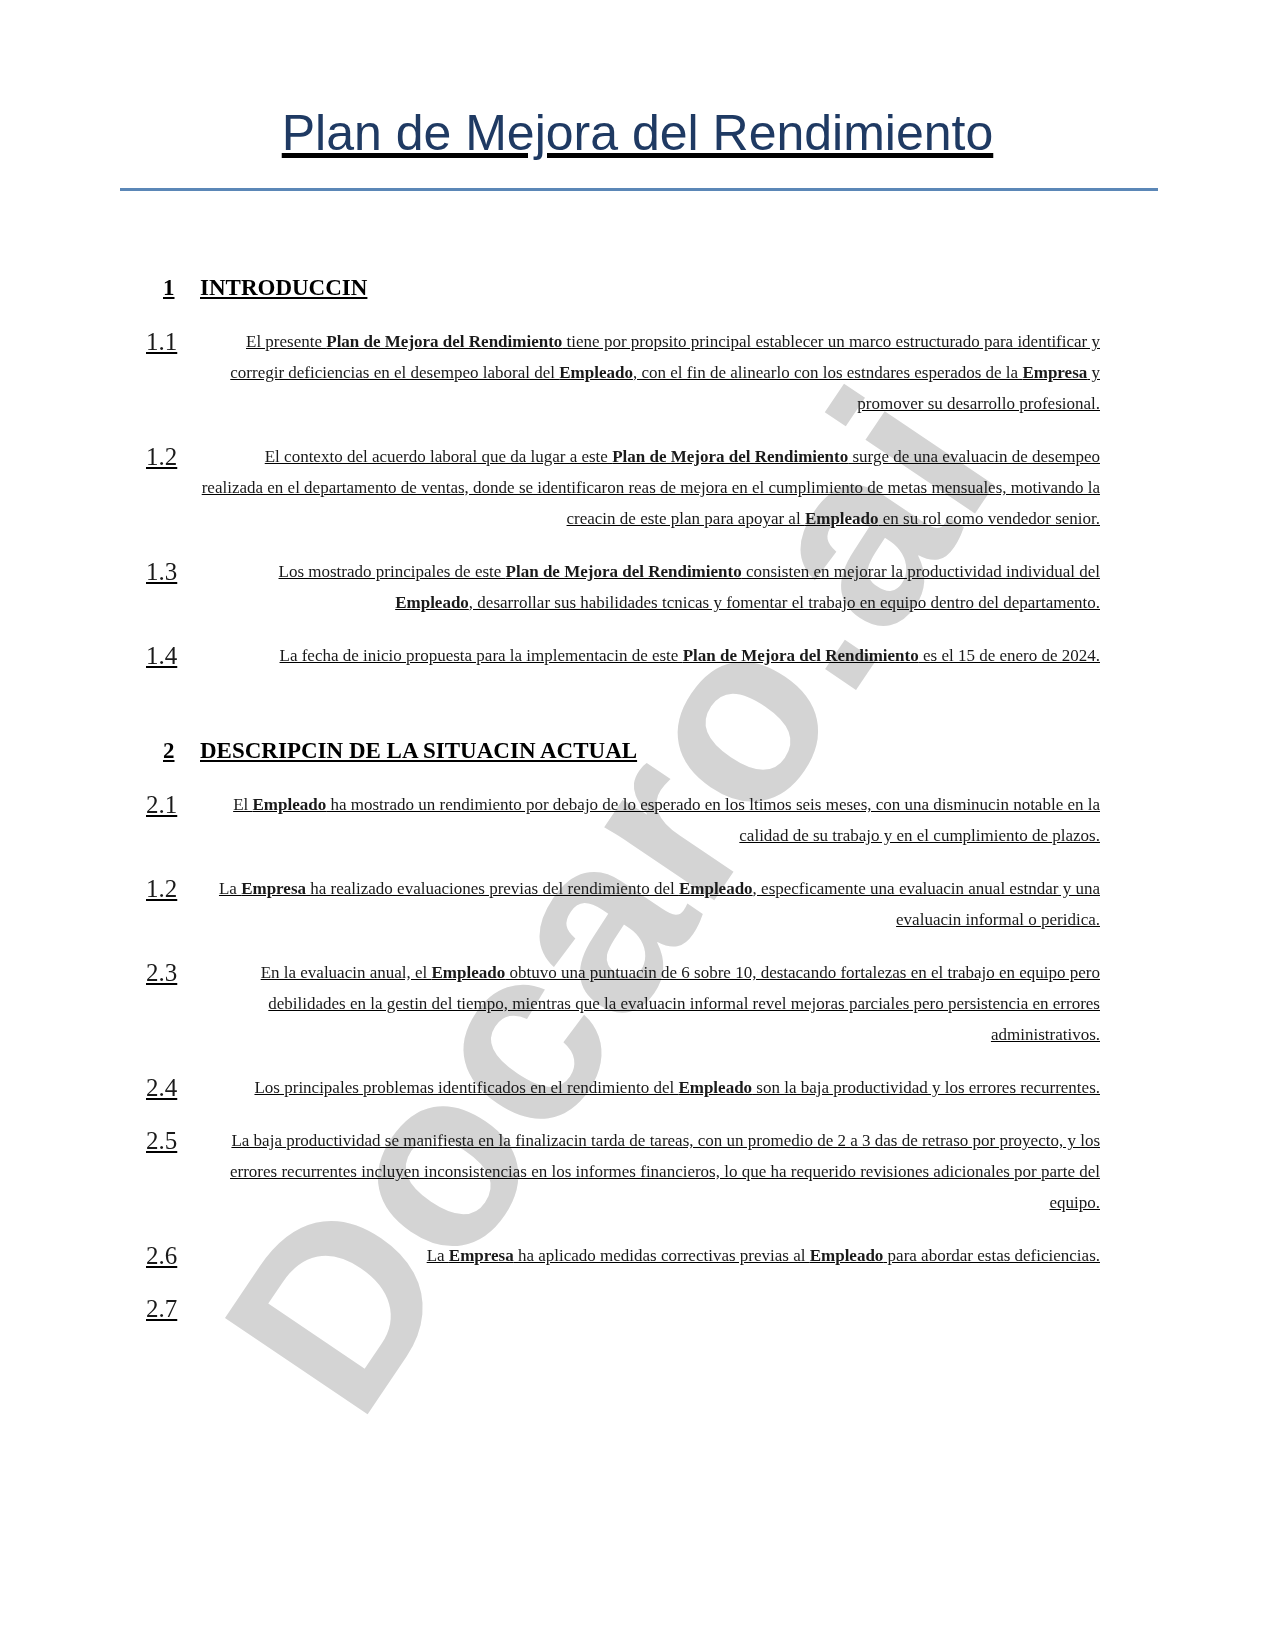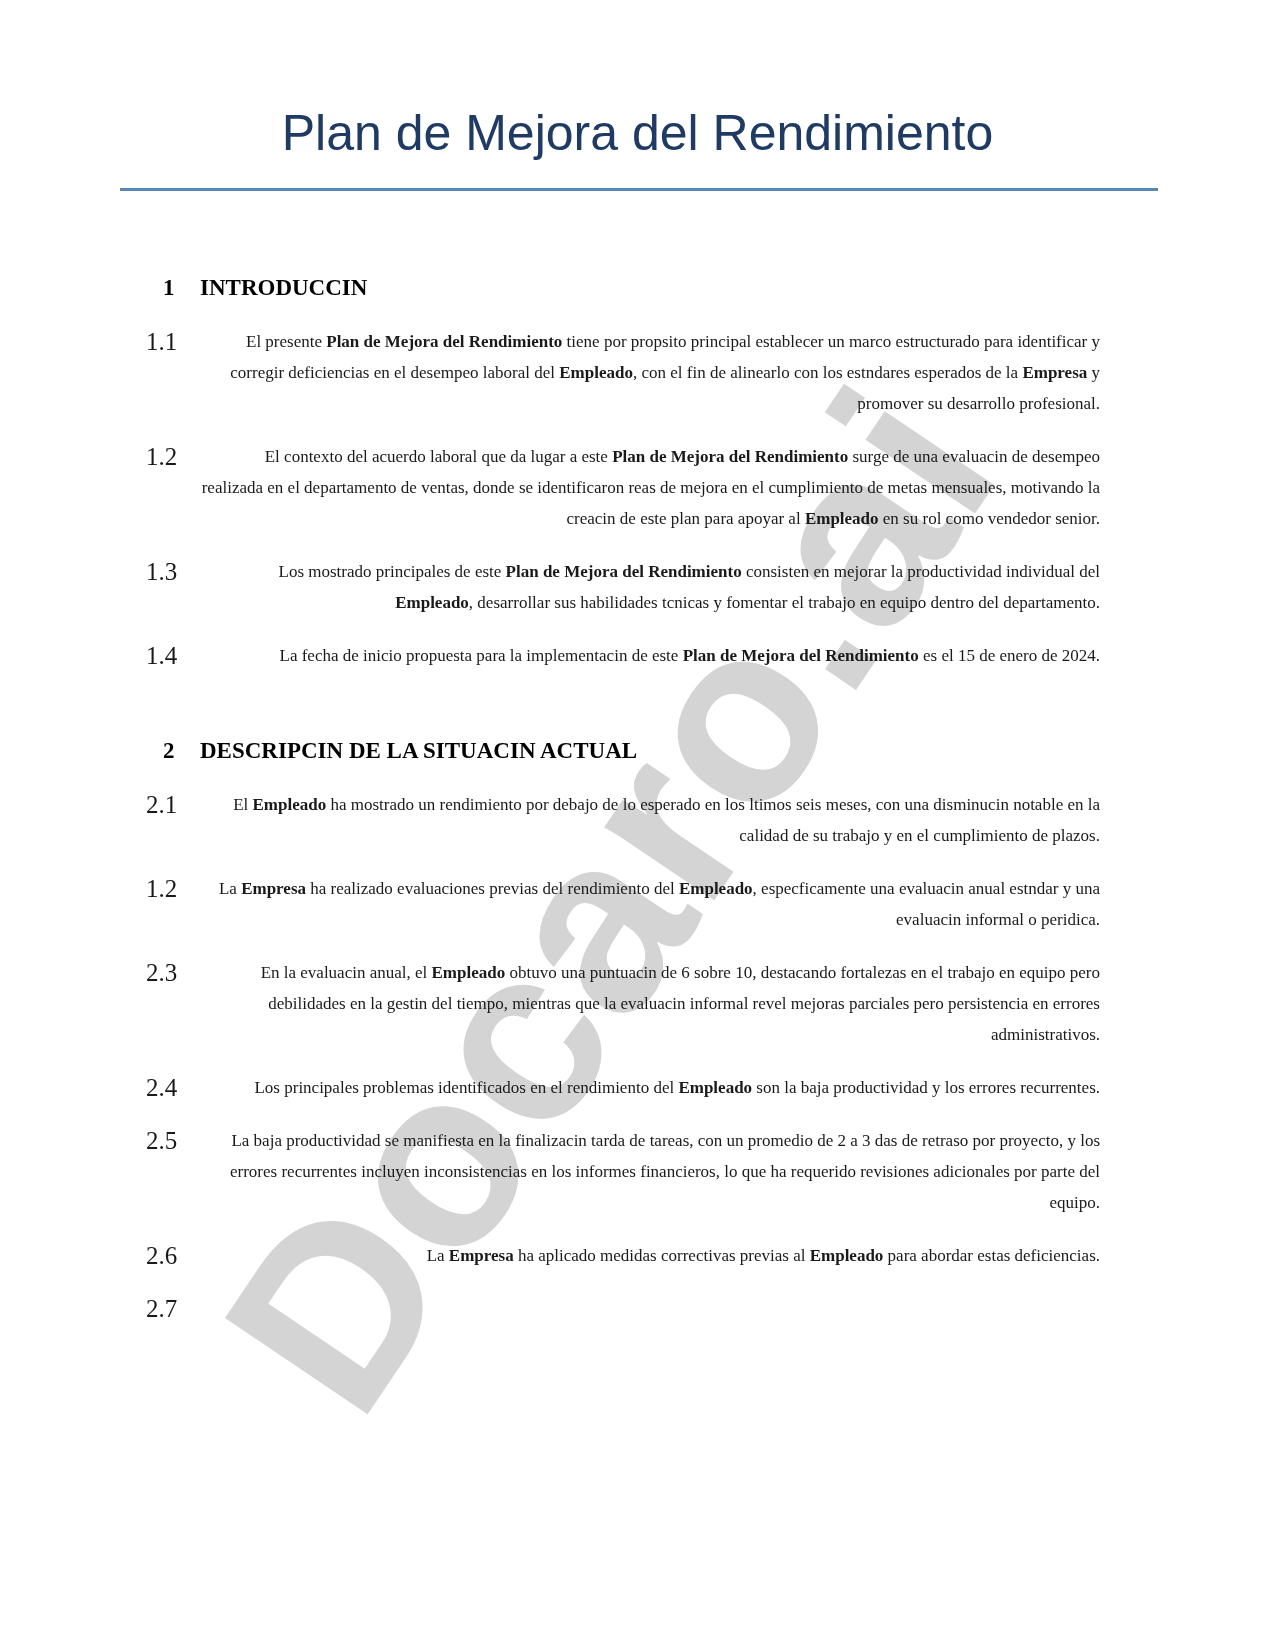--- a/index.html
+++ b/index.html
@@ -19,21 +19,21 @@
     position:relative;width:1275px;height:1650px;background:#ffffff;overflow:hidden;
   }
   .watermark{
     position:absolute;left:610px;top:900px;z-index:0;
     transform:translate(-50%,-50%) rotate(-56deg);
     font-family:"Liberation Sans", sans-serif;
     font-weight:bold;font-size:250px;letter-spacing:2px;
     color:var(--watermark-color);white-space:nowrap;
     user-select:none;pointer-events:none;
   }
-  .content{position:relative;z-index:1;}
+  .content{position:relative;z-index:1;text-decoration:underline;}
   .doc-title{
     margin:105px 0 0 0;
     text-align:center;
     font-family:"Liberation Sans", sans-serif;
     font-weight:400;
     font-size:50px;line-height:57px;
     color:var(--title-color);
   }
   .title-rule{
     margin:26px 0 0 120px;

